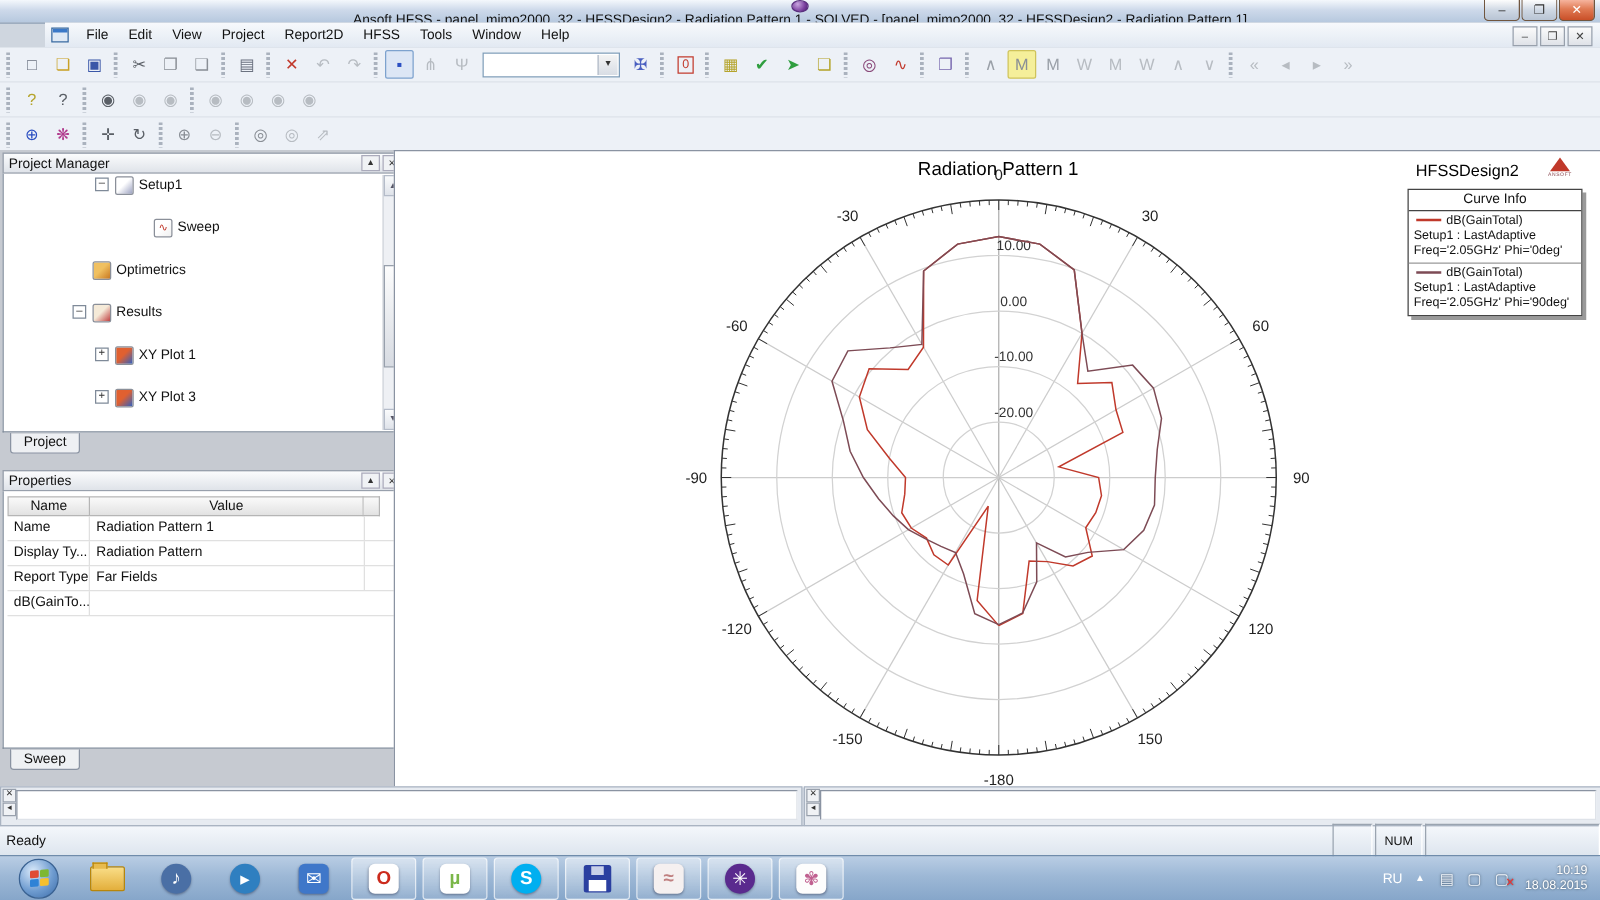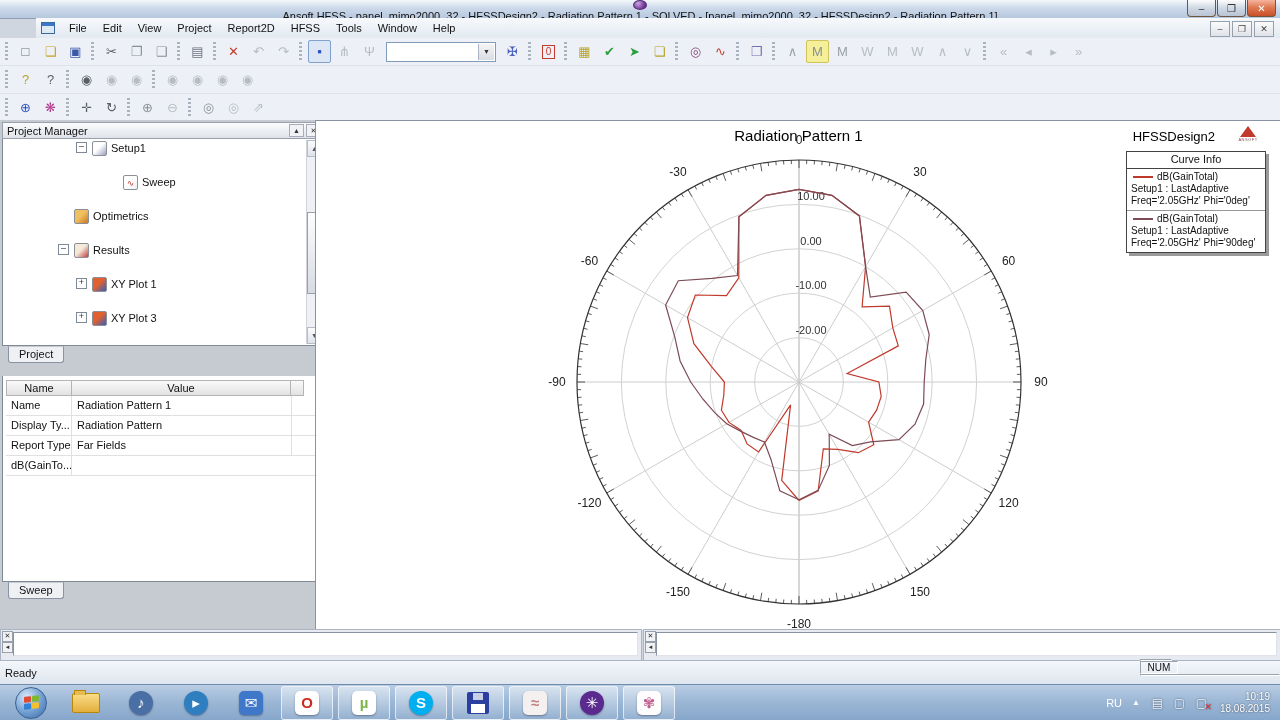--- a/index.html
+++ b/index.html
@@ -91,21 +91,21 @@
   .msg-x{position:absolute;left:1px;top:1px;width:9px;height:9px;border:1px solid #98a0ac;background:#f0f2f5;
     font-size:7px;line-height:8px;text-align:center;color:#333;}
   .msg-arr{position:absolute;left:1px;top:12px;width:9px;height:9px;border:1px solid #98a0ac;background:#f0f2f5;
     font-size:7px;line-height:8px;text-align:center;color:#333;}
   .msg-box{position:absolute;left:12px;top:2px;right:3px;bottom:5px;background:#fff;
     border:1px solid #8a93a2;border-right-color:#dfe3e9;border-bottom-color:#dfe3e9;}
   .statusbar{position:absolute;left:0;top:660px;right:0;height:24px;
     background:linear-gradient(#f4f7fb,#dde5ee);border-top:1px solid #aab4c2;
     display:flex;align-items:center;font-size:11px;}
   .st-ready{padding-left:5px;}
-  .st-cells{margin-left:auto;display:flex;height:28px;flex-direction:column;}
+  .st-cells{margin-left:auto;display:flex;height:28px;}
   .st-cell{border:1px solid;border-color:#9aa4b0 #fff #fff #9aa4b0;margin-left:2px;
     display:flex;align-items:center;justify-content:center;font-size:10px;}
   .taskbar{position:absolute;left:0;top:684px;right:0;height:36px;
     background:linear-gradient(#b9cde4,#9db8d6 45%,#86a6ca);border-top:1px solid #6f8cab;
     display:flex;align-items:center;padding-left:6px;box-sizing:border-box;}
   .tb-slot{width:50px;height:32px;margin-right:5px;display:flex;align-items:center;justify-content:center;border-radius:3px;}
   .tb-slot.framed{border:1px solid rgba(255,255,255,.65);background:linear-gradient(rgba(255,255,255,.45),rgba(255,255,255,.1));}
   .orb{width:30px;height:30px;border-radius:50%;border:1px solid #3a6292;
     background:radial-gradient(circle at 35% 30%,#d9e9fa,#6f9cd0 55%,#3a6ba8);
     display:flex;align-items:center;justify-content:center;}
@@ -387,20 +387,27 @@
             <div class="sbtn" style="bottom: 0px;">▼</div>
             <div class="sthumb" style="top: 72px; height: 80px;"></div>
           </div>
         </div>
       <div class="tabstrip" style="margin-top:0">
         <div class="tab">Project</div>
       </div>
     </div>
 
     <div class="panel" style="top:256px">
+      <div class="ptitle">
+        <span>Properties</span>
+        <span class="ptools">
+          <span class="pbtn">▲</span>
+          <span class="pbtn">✕</span>
+        </span>
+      </div>
       <div class="pbody" style="height:206px;background:#fff;padding:4px 3px 0 3px;box-sizing:border-box" id="props-body">
           <div class="prophead">
             <div class="phcell" style="width: 64px; border-left: 1px solid rgb(181, 181, 181);">Name</div>
             <div class="phcell" style="width: 218px;">Value</div>
             <div class="phcell" style="width: 12px;"></div>
           </div>
           <div class="prow">
             <div class="pcell" style="width: 60px;">Name</div>
             <div class="pcell" style="width: 214px;">Radiation Pattern 1</div>
           </div>

